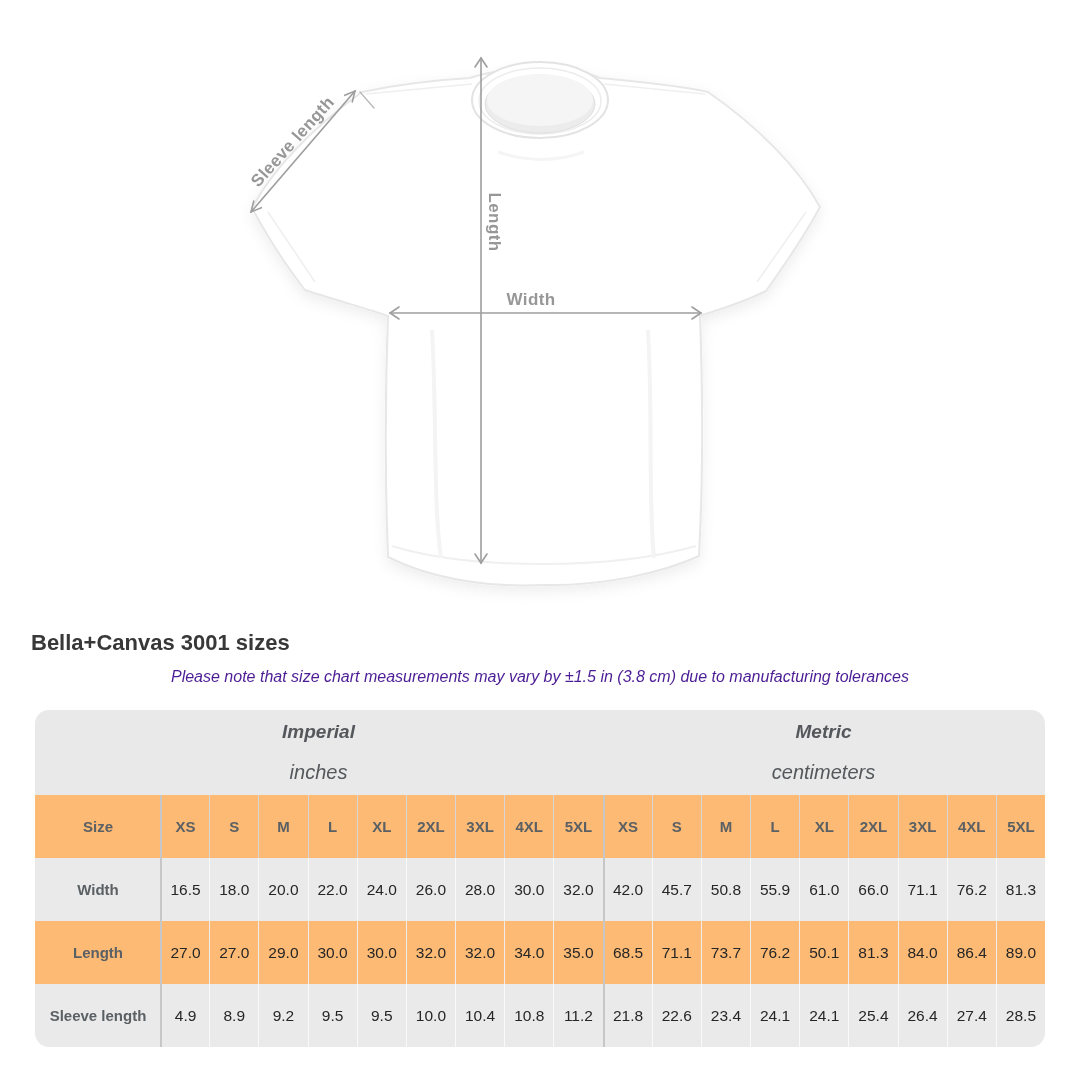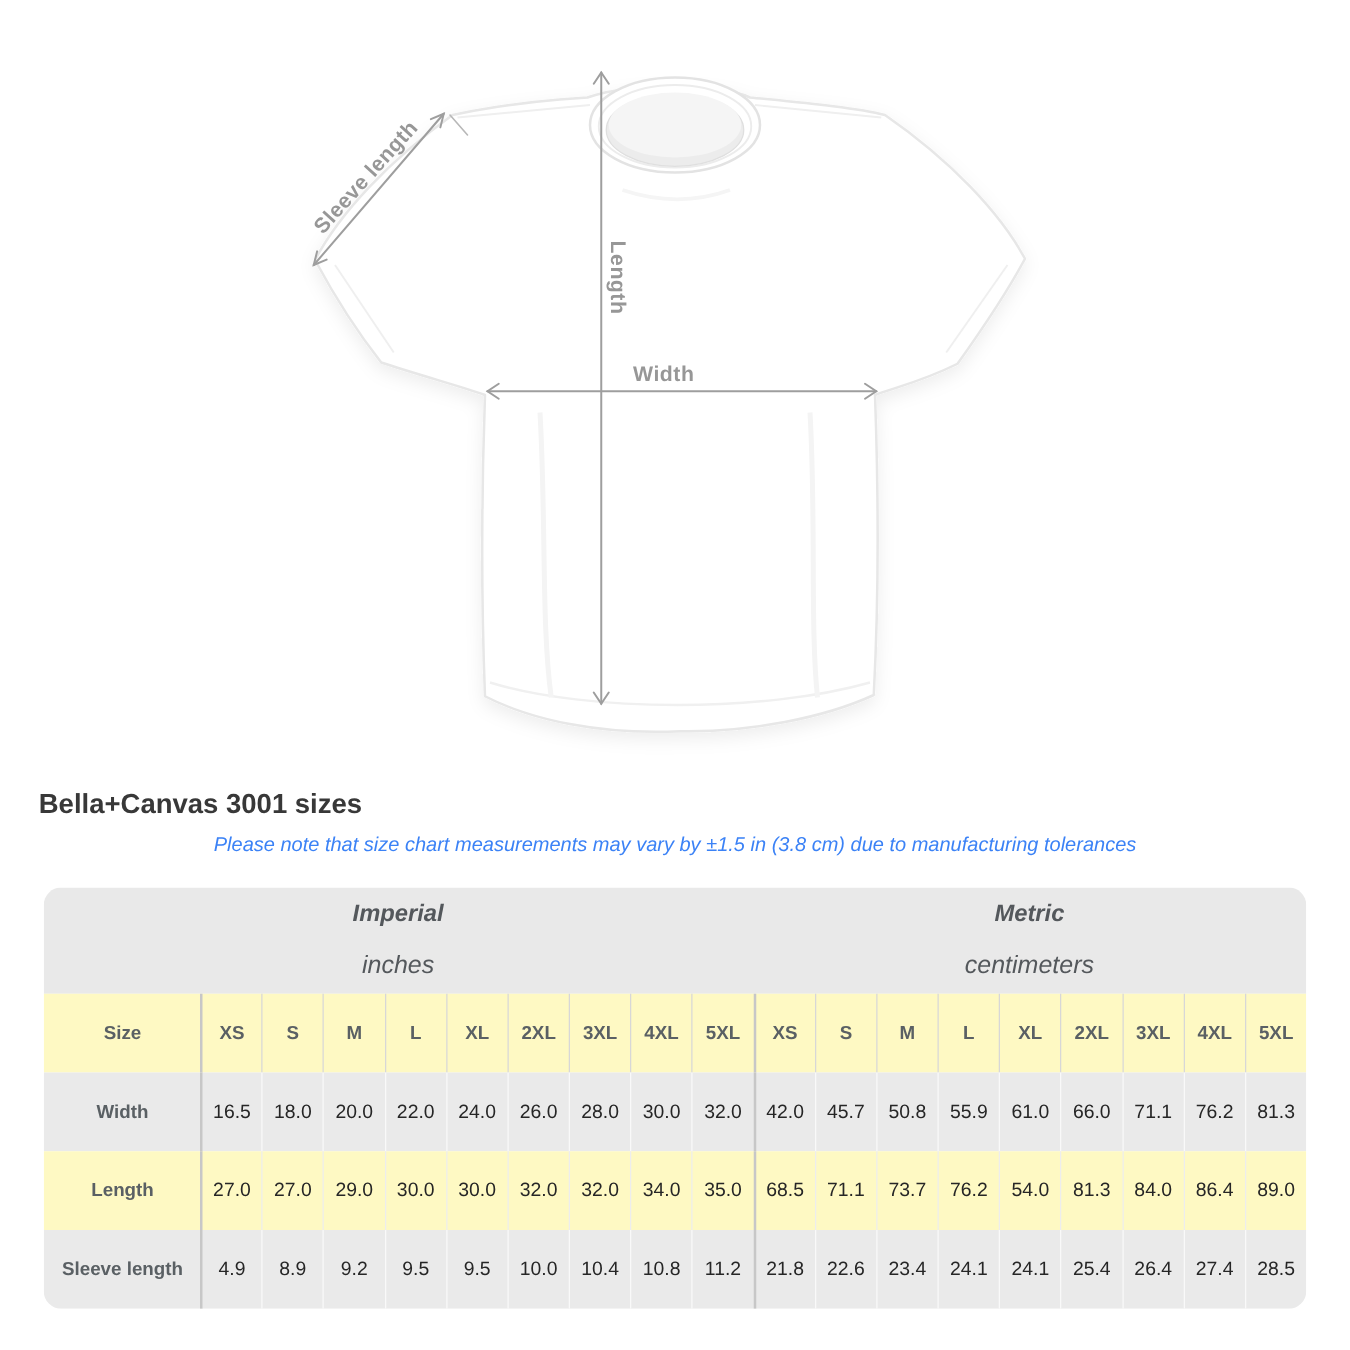--- a/index.html
+++ b/index.html
@@ -40,21 +40,21 @@
     color: #383838;
     padding-left: 31px;
   }
   .subtitle {
     position: absolute;
     left: 0; top: 668px;
     width: 100%;
     text-align: center;
     font-style: italic;
     font-size: 16px;
-    color: #3b82f6;
+    color: #4c1d95;
   }
 
   
   .table {
     position: absolute;
     left: 35px; top: 710px;
     width: 1010px;
     border-radius: 14px;
     overflow: hidden;
     background: #fff;
@@ -74,21 +74,21 @@
   .band-half.imp { width: 567px; }
   .band-half.met { width: 443px; text-align: center; }
   .band-name { font-size: 19px; font-weight: bold; font-style: italic; color: #54585c; }
   .band-unit { font-size: 20px; font-style: italic; color: #54585c; }
 
   .trow {
     display: grid;
     grid-template-columns: 125px repeat(18, 1fr);
     height: 63px;
   }
-  .trow.white { background: #fef9c3; }
+  .trow.white { background: #fdba74; }
   .trow.gray  { background: var(--stripe-bg, #eaeaea); }
   .cell {
     display: flex;
     align-items: center;
     justify-content: center;
     font-size: 15.5px;
     color: #262626;
     border-left: 1px solid transparent;
     overflow: hidden;
   }
@@ -243,21 +243,21 @@
           <div class="cell val">30.0</div>
           <div class="cell val">30.0</div>
           <div class="cell val">32.0</div>
           <div class="cell val">32.0</div>
           <div class="cell val">34.0</div>
           <div class="cell val">35.0</div>
           <div class="cell val thick">68.5</div>
           <div class="cell val">71.1</div>
           <div class="cell val">73.7</div>
           <div class="cell val">76.2</div>
-          <div class="cell val">54.0</div>
+          <div class="cell val">50.1</div>
           <div class="cell val">81.3</div>
           <div class="cell val">84.0</div>
           <div class="cell val">86.4</div>
           <div class="cell val">89.0</div>
         </div>
         <div class="trow gray">
           <div class="cell rlabel">Sleeve length</div>
           <div class="cell val thick">4.9</div>
           <div class="cell val">8.9</div>
           <div class="cell val">9.2</div>

